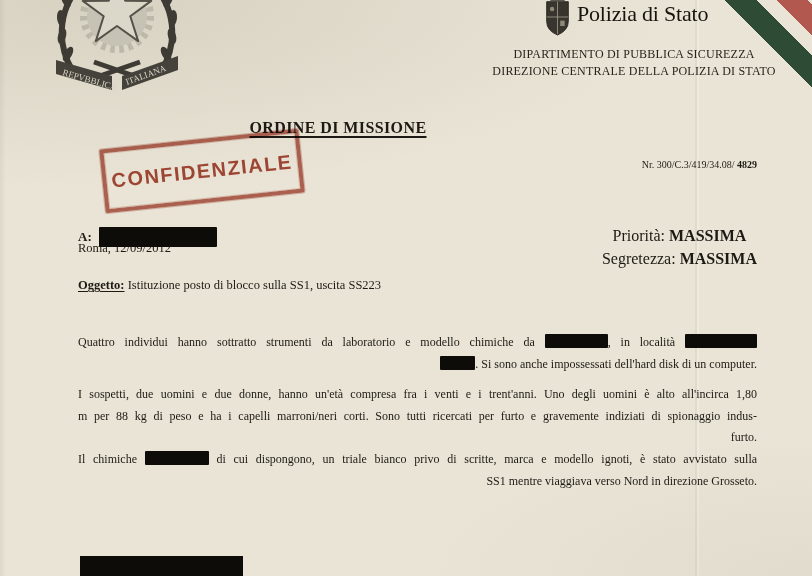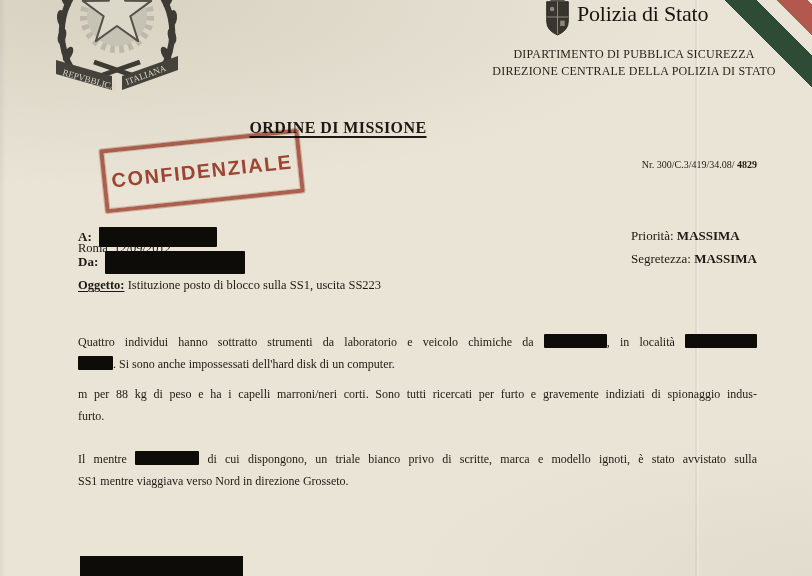--- a/index.html
+++ b/index.html
@@ -30,27 +30,27 @@
         transform:rotate(-6deg);border:4px solid rgba(164,58,40,.75);border-radius:2px;
         box-shadow:0 0 0 1px rgba(164,58,40,.3), inset 0 0 0 1px rgba(164,58,40,.22);
         display:flex;align-items:center;justify-content:center;mix-blend-mode:multiply;}
   .stamp span{font-family:"Liberation Sans", sans-serif;font-weight:700;font-size:20px;
         letter-spacing:1.5px;color:rgba(164,58,40,.9);}
   
   .ref{position:absolute;right:55px;top:159px;font-size:10px;}
   .place-date{position:absolute;left:78px;top:201px;font-size:12.5px;margin-top:40px;}
   .addr{position:absolute;left:78px;top:224px;font-size:13px;line-height:24px;}
   .addr b{display:inline-block;vertical-align:middle;}
-  .prio{position:absolute;right:55px;top:225px;text-align:left;font-size:13px;line-height:22.5px;}
+  .prio{position:absolute;right:55px;top:225px;text-align:center;font-size:16px;line-height:22.5px;}
   .subject{position:absolute;left:78px;top:278px;font-size:12.5px;text-align:center;}
   .u{text-decoration:underline;text-decoration-thickness:1.3px;text-underline-offset:2px;}
   
   .para{position:absolute;left:78px;width:679px;font-size:12px;line-height:21.5px;}
   .jl{display:block;text-align:justify;text-align-last:justify;}
-  .ll{display:block;text-align:left;}
+  .ll{display:block;text-align:right;margin-left:36px;}
   .redact{display:inline-block;height:14px;background:#0d0c09;border-radius:1px;vertical-align:-2px;}
   .redact-lg{display:inline-block;background:#0d0c09;border-radius:1px;vertical-align:middle;margin-left:7px;}
   .redact-footer{position:absolute;left:80px;top:556px;width:163px;height:20px;background:#0d0c09;}
 </style>
 </head>
 <body>
 
 <div class="paper">
 
   <svg class="emblem" viewBox="0 0 150 140">
@@ -106,42 +106,42 @@
   <div class="stamp">
     <span>CONFIDENZIALE</span>
   </div>
 
   <div class="ref"><span>Nr. 300/C.3/419/34.08/</span> <b>4829</b></div>
 
   <div class="place-date">Roma, 12/09/2012</div>
 
   <div class="addr">
     <div><b>A:</b><span class="redact-lg" style="width:118px;height:20px;"></span></div>
-    <div><b>Da:</b><span class="redact-lg" style="width:140px;height:23px;"></span></div>
   </div>
 
   <div class="prio">
     <div><span>Priorità:</span> <b>MASSIMA</b></div>
     <div><span>Segretezza:</span> <b>MASSIMA</b></div>
   </div>
 
   <div class="subject"><b class="u">Oggetto:</b> <span>Istituzione posto di blocco sulla SS1, uscita SS223</span></div>
 
   <div class="para" style="top:332px;">
-    <span class="jl"><span>Quattro individui hanno sottratto strumenti da laboratorio e veicolo chimiche da</span> <span class="redact" style="width:63px;"></span><span>, in località</span> <span class="redact" style="width:72px;"></span></span>
+    <span class="jl"><span>Quattro individui hanno sottratto strumenti da laboratorio e modello chimiche da</span> <span class="redact" style="width:63px;"></span><span>, in località</span> <span class="redact" style="width:72px;"></span></span>
     <span class="ll"><span class="redact" style="width:35px;"></span><span>. Si sono anche impossessati dell'hard disk di un computer.</span></span>
   </div>
 
   <div class="para" style="top:384px;">
+    <span class="jl"><span>I sospetti, due uomini e due donne, hanno un'età compresa fra i venti e i trent'anni. Uno degli uomini è alto all'incirca 1,80</span></span>
     <span class="jl"><span>m per 88 kg di peso e ha i capelli marroni/neri corti. Sono tutti ricercati per furto e gravemente indiziati di spionaggio indus-</span></span>
     <span class="ll"><span>furto.</span></span>
   </div>
 
   <div class="para" style="top:449px;">
-    <span class="jl"><span>Il mentre</span> <span class="redact" style="width:64px;"></span> <span>di cui dispongono, un triale bianco privo di scritte, marca e modello ignoti, è stato avvistato sulla</span></span>
+    <span class="jl"><span>Il chimiche</span> <span class="redact" style="width:64px;"></span> <span>di cui dispongono, un triale bianco privo di scritte, marca e modello ignoti, è stato avvistato sulla</span></span>
     <span class="ll"><span>SS1 mentre viaggiava verso Nord in direzione Grosseto.</span></span>
   </div>
 
   <div class="para" style="top:504px;">
   </div>
 
   <div class="redact-footer"></div>
 
 </div>
 

